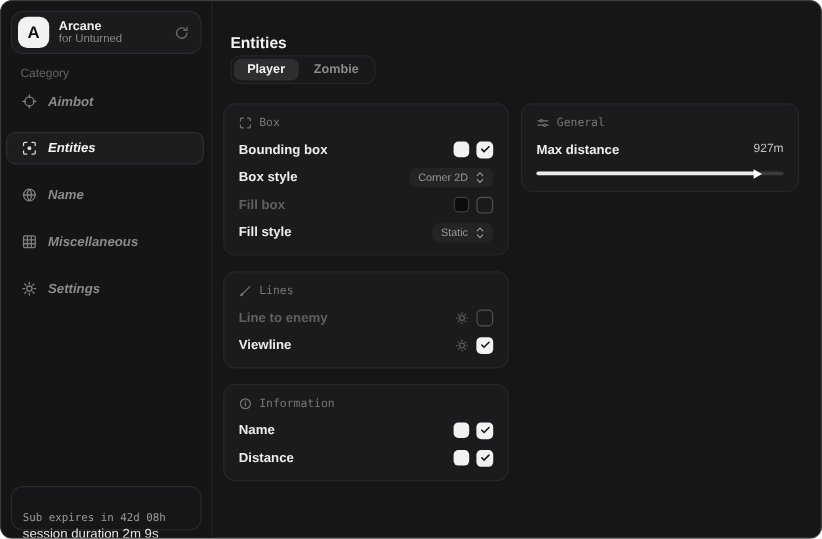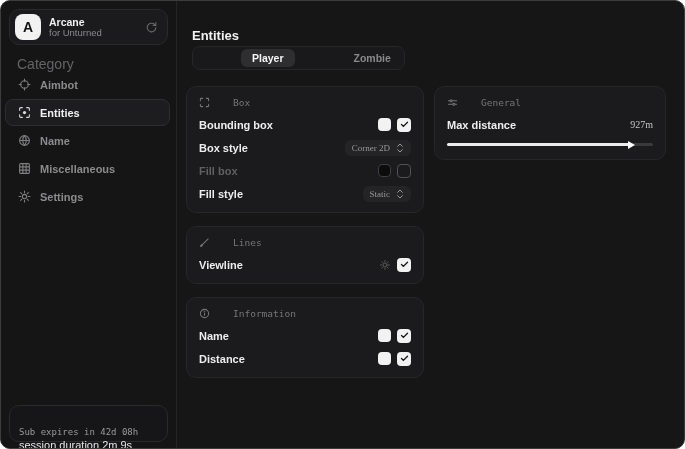--- a/index.html
+++ b/index.html
@@ -13,60 +13,60 @@
   .sidebar { position:absolute; left:0; top:0; bottom:0; width:175px; background:#151516; border-right:1px solid #252527; }
   .brand-card { position:absolute; left:8px; top:8px; width:159px; height:36px; background:#1b1b1d;
     border:1px solid #2a2a2c; border-radius:10px; display:flex; align-items:center; gap:8px;
     padding:0 9px 0 5px; box-sizing:border-box; }
   .logo { width:26px; height:26px; border-radius:8px; background:#f2f2f2; color:#121212;
     font-weight:700; font-size:14px; display:flex; align-items:center; justify-content:center; }
   .brand-text { display:flex; flex-direction:column; line-height:1.15; }
   .brand-title { font-size:10.5px; font-weight:700; color:#f0f0f0; }
   .brand-sub { font-size:9.5px; color:#8a8a8c;text-align:right; }
   .sync-btn { margin-left:auto; color:#6a6a6c; display:flex; cursor:pointer; }
-  .cat-label { position:absolute; left:16px; top:55px; font-size:14px; color:#646466; }
-  .nav { position:absolute; left:4px; right:6px; top:70px; display:flex; flex-direction:column; gap:1px; }
+  .cat-label { position:absolute; left:16px; top:55px; font-size:10px; color:#646466; }
+  .nav { position:absolute; left:4px; right:6px; top:70px; display:flex; flex-direction:column; gap:12px;font-style:italic; }
   .nav-item { height:27px; display:flex; align-items:center; gap:9px; padding:0 12px; border-radius:8px;
     color:#8b8b8d; font-size:11px; font-weight:600; border:1px solid transparent; box-sizing:border-box; cursor:pointer; }
   .nav-item.active { background:#1d1d20; border-color:#2e2e31; color:#f0f0f0; }
   .nav-item .icn { display:flex; color:inherit; opacity:.9; }
   .sub-card { position:absolute; left:8px; bottom:6px; width:159px; height:37px; background:#161618;
     border:1px solid #2a2a2c; border-radius:10px; box-sizing:border-box; padding:4px 9px;
     display:flex; flex-direction:column; justify-content:center; gap:2px; }
   .sub-expires { font-family:"DejaVu Sans Mono", monospace; font-size:9px; color:#9a9a9c; white-space:nowrap;margin-top:30px; }
   .sub-session { font-size:11px; font-weight:400; color:#e6e6e8; }
   
   .main { position:absolute; left:176px; top:0; right:0; bottom:0; }
   .page-title { position:absolute; left:15px; top:18px; font-size:13px; font-weight:700; color:#f2f2f2; }
   .tabs { position:absolute; left:15px; top:45px; display:inline-flex; background:#19191b;
     border:1px solid #27272a; border-radius:8px; padding:2px; gap:2px; }
   .tab { font-family:"Liberation Sans", sans-serif; font-size:10.5px; font-weight:600; padding:3px 11px;
-    border-radius:6px; color:#8a8a8c; background:transparent; border:none; cursor:pointer;margin-left:46px; }
+    border-radius:6px; color:#8a8a8c; background:transparent; border:none; cursor:pointer; }
   .tab.active { background:#2e2e31; color:#f5f5f5; }
   .col-left  { position:absolute; left:9px;  top:85px; width:238px; display:flex; flex-direction:column; gap:13px; }
   .col-right { position:absolute; left:257px; top:85px; width:232px; }
   .card { background:#1b1b1d; border:1px solid #27272a; border-radius:10px; padding:10px 12px;
     box-sizing:border-box; display:flex; flex-direction:column; gap:6px; }
-  .card-head { display:flex; align-items:flex-start; gap:23px; color:#767678;
+  .card-head { display:flex; align-items:flex-start; gap:6px; color:#767678;
     font-family:"DejaVu Sans Mono", monospace; font-size:9.5px; margin-bottom:2px; }
   .row { display:flex; align-items:center; justify-content:space-between; height:17px; }
   .row-label { font-size:11px; font-weight:600; color:#ededee; }
   .row.dim .row-label { color:#606062;text-align:right; }
   .controls { display:flex; align-items:center; gap:6px; }
   .swatch { width:13px; height:13px; border-radius:4px; cursor:pointer; }
   .swatch.white { background:#f2f2f2; }
   .swatch.black { background:#0c0c0d; border:1px solid #3e3e40; box-sizing:border-box; }
   .checkbox { width:14px; height:14px; border-radius:4px; display:flex; align-items:center;
     justify-content:center; box-sizing:border-box; cursor:pointer; }
   .checkbox.checked { background:#f2f2f2; color:#141414; }
   .checkbox.unchecked { border:1.5px solid #525254; color:transparent; }
   .dropdown { display:flex; align-items:center; gap:6px; background:#242427; border:none; border-radius:6px;
-    padding:3px 7px; color:#98989a; font-family:Liberation Serif, serif; font-size:9px; cursor:pointer; }
+    padding:3px 7px; color:#98989a; font-family:Liberation Sans, sans-serif; font-size:9px; cursor:pointer; }
   .gear-btn { display:flex; color:#5c5c5e; cursor:pointer; }
-  .row-value { font-family:Liberation Serif, serif; font-size:10px; color:#c4c4c6; }
+  .row-value { font-family:Liberation Sans, sans-serif; font-size:10px; color:#c4c4c6; }
   .slider { position:relative; height:9px; margin-top:1px; cursor:pointer; --p:89%; }
   .slider-track { position:absolute; top:3px; left:0; right:0; height:3px; background:#3a3a3c; border-radius:2px; }
   .slider-fill { position:absolute; top:3px; left:0; height:3px; background:#ececec; border-radius:2px; width:var(--p); }
   .slider-thumb { position:absolute; top:0.5px; left:var(--p); margin-left:-2px; width:0; height:0;
     border-top:4px solid transparent; border-bottom:4px solid transparent; border-left:7px solid #ffffff; }
   svg { display:block; }
 </style>
 </head>
 <body>
 
@@ -209,20 +209,32 @@
       <section class="card">
         <div class="card-head">
           <span>
             <svg width="11" height="11" viewBox="0 0 24 24" fill="none" stroke="currentColor" stroke-width="2.2" stroke-linecap="round">
               <path d="M4 20L20 4"></path>
                 <path d="M4 20l3-1-2-2z" fill="currentColor"></path>
             </svg>
           </span>
           <span>Lines</span>
         </div>
+        <div class="row dim">
+          <span class="row-label">Line to enemy</span>
+          <span class="controls">
+            <span class="gear-btn">
+              <svg width="12" height="12" viewBox="0 0 24 24" fill="none" stroke="currentColor" stroke-width="2" stroke-linecap="round">
+                <circle cx="12" cy="12" r="4"></circle>
+                  <path d="M12 3v2M12 19v2M3 12h2M19 12h2M5.8 5.8l1.4 1.4M16.8 16.8l1.4 1.4M18.2 5.8l-1.4 1.4M7.2 16.8l-1.4 1.4"></path>
+              </svg>
+            </span>
+            <span class="checkbox unchecked"></span>
+          </span>
+        </div>
         <div class="row">
           <span class="row-label">Viewline</span>
           <span class="controls">
             <span class="gear-btn">
               <svg width="12" height="12" viewBox="0 0 24 24" fill="none" stroke="currentColor" stroke-width="2" stroke-linecap="round">
                 <circle cx="12" cy="12" r="4"></circle>
                   <path d="M12 3v2M12 19v2M3 12h2M19 12h2M5.8 5.8l1.4 1.4M16.8 16.8l1.4 1.4M18.2 5.8l-1.4 1.4M7.2 16.8l-1.4 1.4"></path>
               </svg>
             </span>
             <span class="checkbox checked">

